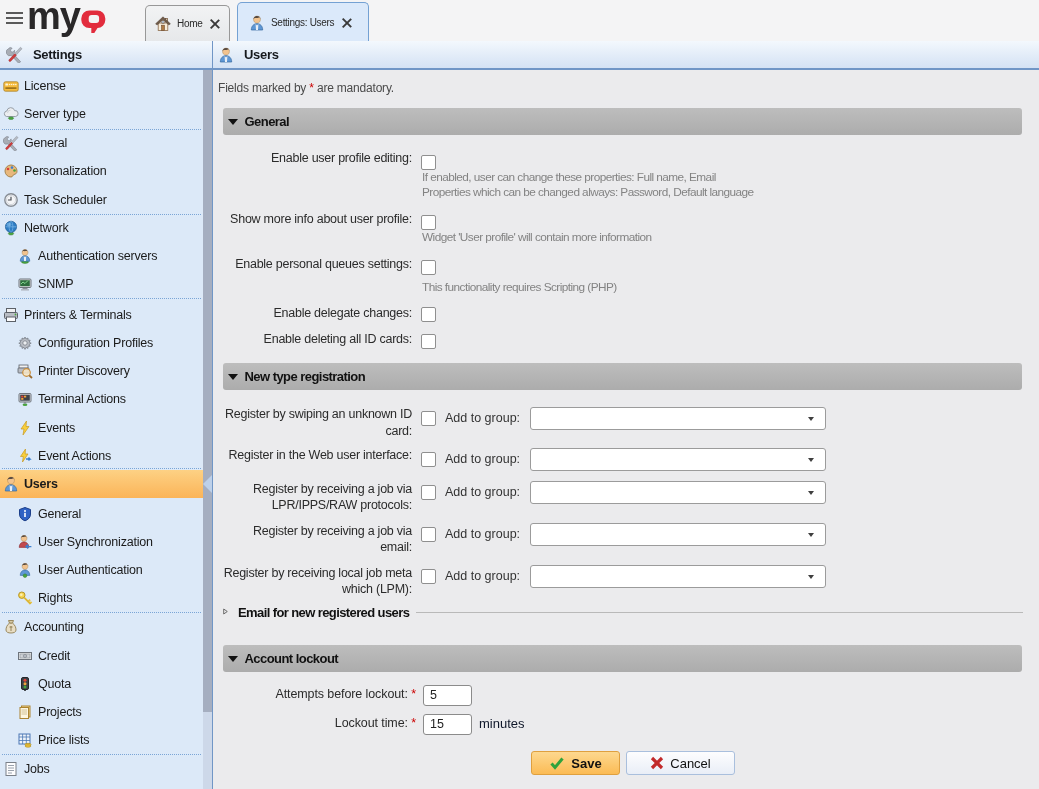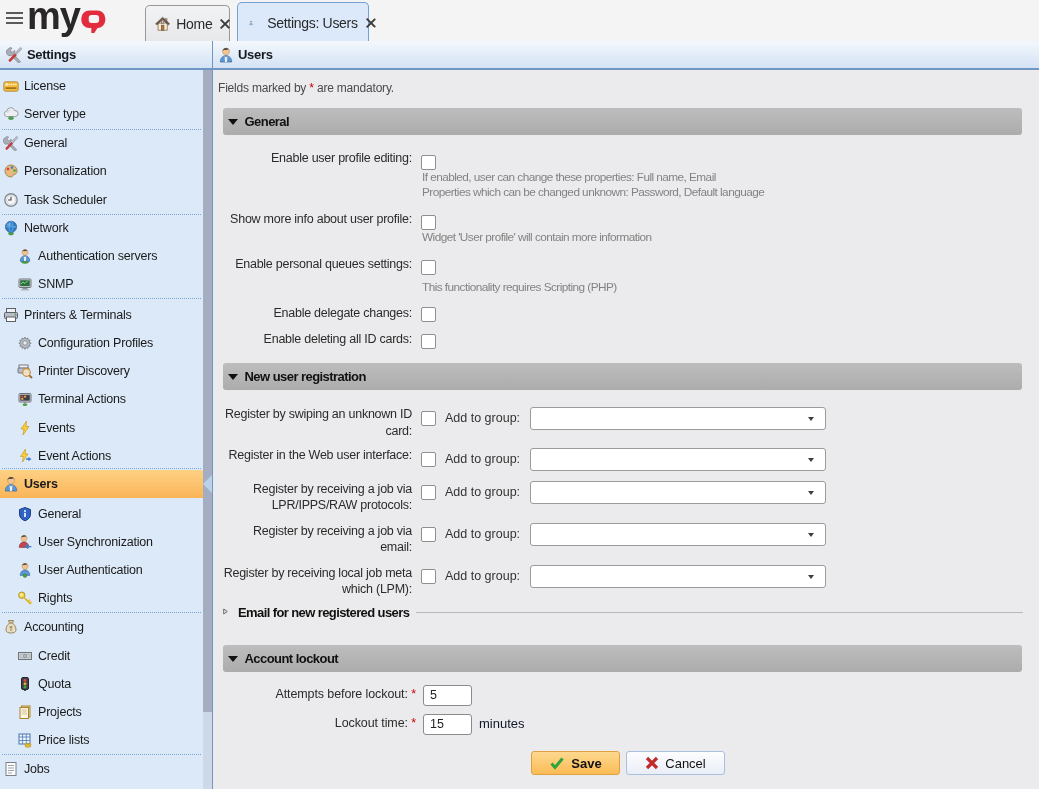--- a/index.html
+++ b/index.html
@@ -9,30 +9,30 @@
 
 
 #topbar { left:0; top:0; width:1039px; height:41px; background:#f4f4f5; }
 #burger { left:6px; top:12px; width:17px; height:13px; }
 #burger div { height:2px; background:#5a5a5a; margin-bottom:3px; }
 #logo { left:28px; top:3px;text-align:right; }
 
 .tab { border-radius:5px 5px 0 0; display:flex; align-items:center; }
 #tab-home { left:145px; top:5px; width:85px; height:36px; background:linear-gradient(#f2f3f4,#e6e8ea); border:1px solid #989898; border-bottom:none; }
 #tab-users { left:237px; top:2px; width:132px; height:40px; background:#dbe9fa; border:1px solid #74a1d3; border-bottom:none; }
-.tab .txt { font-size:14px; letter-spacing:-0.3px; color:#2a2a2a; white-space:nowrap; }
+.tab .txt { font-size:10px; letter-spacing:-0.3px; color:#2a2a2a; white-space:nowrap; }
 .tab .x { margin-left:8px; width:9px; height:9px; position:relative; }
 .tab .x::before, .tab .x::after { content:""; position:absolute; left:4px; top:-1px; width:1.6px; height:12px; background:#3a3a3a; }
 .tab .x::before { transform:rotate(45deg); } .tab .x::after { transform:rotate(-45deg); }
 
 
 .hdr { top:41px; height:29px; background:linear-gradient(#f3f8fd,#d4e2f4); border-bottom:2px solid #7096c6; display:flex; align-items:center; }
 #hdr-side { left:0; width:213px; }
 #hdr-main { left:213px; width:826px; }
-.hdr .t { font-size:13px; font-weight:bold; letter-spacing:-0.3px; color:#16191d; margin-left:4px; }
+.hdr .t { font-size:13px; font-weight:bold; letter-spacing:-0.3px; color:#16191d; margin-left:10px; }
 
 
 #sidebar { left:0; top:70px; width:203px; height:719px; background:#dce9f8; }
 #sscroll { left:203px; top:70px; width:9px; height:719px; background:#cdd8e9; }
 #sthumb { left:203px; top:70px; width:9px; height:642px; background:#a5aec0; }
 #vline { left:212px; top:41px; width:1px; height:748px; background:#7096c6; }
 
 .sitem { position:absolute; height:28px; display:flex; align-items:center; font-size:12.5px; letter-spacing:-0.2px; color:#1a1a1a;justify-content:center; }
 .sitem .ic { width:16px; height:16px; margin-right:5px; flex:none; }
 .sitem.lvl0 { left:3px; }
@@ -55,21 +55,21 @@
 .dd { position:absolute; left:530px; width:296px; height:23px; background:#fff; border:1px solid #9b9b9b; border-radius:3px; }
 .dd .arr { position:absolute; right:11px; top:9.5px; width:0; height:0; border-left:3.8px solid transparent; border-right:3.8px solid transparent; border-top:4.6px solid #3f3f3f; }
 .inp { position:absolute; left:423px; width:49px; height:21px; background:#fff; border:1px solid #8b8b8b; border-radius:3px; font-size:12.5px; color:#222; padding-left:6px; line-height:19px; }
 
 .collapsed { position:absolute; left:224px; font-size:13px; font-weight:bold; letter-spacing:-0.6px; color:#111; }
 .ctri { position:absolute; width:5px; height:7px; }
 .hrule { position:absolute; border-top:1px solid #b9b9b9; }
 
 .btn { position:absolute; height:24px; border-radius:3px; display:flex; align-items:center; justify-content:center; font-size:13px; }
 #btn-save { left:531px; top:751px; width:89px; background:linear-gradient(#fdd88f,#fbbb55); border:1px solid #dfa03f; font-weight:bold; color:#111; }
-#btn-cancel { left:626px; top:751px; width:99px; background:linear-gradient(#fdfdfe,#e9eef7); border:1px solid #a9bfdd; color:#111; }
+#btn-cancel { left:626px; top:751px; width:109px; background:linear-gradient(#fdfdfe,#e9eef7); border:1px solid #a9bfdd; color:#111; }
 </style>
 </head>
 <body>
 <div class="abs" id="topbar"></div>
 <div class="abs" id="burger">
     <div></div>
     <div></div>
     <div></div>
   </div>
 <div class="abs" id="logo">
@@ -92,21 +92,21 @@
   <span class="txt" style="margin-left:6px">Home</span>
     <span class="x"></span>
 </div>
 <div class="abs tab" id="tab-users">
   <svg class="ic" width="16" height="16" viewBox="0 0 16 16" style="margin-left:11px">
     <path d="M8 1.1 c2 0 3.4 1.5 3.4 3.5 c0 2-1.5 3.6-3.4 3.6 c-1.9 0-3.4-1.6-3.4-3.6 c0-2 1.4-3.5 3.4-3.5z" fill="#f2c38e" stroke="#b08a56" stroke-width="0.5"></path>
     <path d="M8 0.9 c-2.1 0-3.6 1.6-3.5 3.6 c0.3-1.2 1-1.7 1.8-1.6 c1.5 0.2 3.4 0.1 4.4-0.9 c0.4 0.5 0.7 1.4 0.8 2.5 c0.4-2-1-3.6-3.5-3.6z" fill="#574a40"></path>
     <path d="M2.3 15 c0-3.9 2.4-6.3 5.7-6.3 s5.7 2.4 5.7 6.3z" fill="#5e97d5" stroke="#35699f" stroke-width="0.7"></path>
     <path d="M6.6 8.9 L8 10.6 L9.4 8.9 L9 14.9 H7z" fill="#e9eff6"></path>
   </svg>
-  <span class="txt" style="margin-left:14px">Settings: Users</span>
+  <span class="txt" style="margin-left:6px">Settings: Users</span>
     <span class="x"></span>
 </div>
 
 <div class="abs hdr" id="hdr-side">
   <svg class="ic" width="17" height="17" viewBox="0 0 16 16" style="margin-left:6px">
     <path d="M2.2 2.6 a2.6 2.6 0 0 1 3.6 -0.6 l-1.6 1.8 l0.6 1.6 l1.7 0.3 l1.6 -1.8 a2.6 2.6 0 0 1 -1.3 3.4 l7 7.5 l-1.8 1.6 l-7 -7.5 a2.6 2.6 0 0 1 -2.8 -6.3z" fill="#a8adb5" stroke="#777d86" stroke-width="0.5"></path>
       <path d="M13.6 1.2 l1.5 1.4 l-5.5 5.9 l-1.5 -1.4z" fill="#b5bac2" stroke="#80868f" stroke-width="0.4"></path>
       <path d="M8.3 7.3 l1.4 1.3 l-5.3 5.7 a1 1 0 0 1 -1.5 -1.3z" fill="#d33b3b" stroke="#9c2626" stroke-width="0.5"></path>
   </svg>
   <span class="t">Settings</span>
@@ -358,31 +358,31 @@
 
 <div class="abs" id="content"></div>
 <div class="note">Fields marked by <b>*</b> are mandatory.</div>
 
 <div class="secbar" style="top:108px">
     <div class="tri"></div>
     <span class="t">General</span>
   </div>
 <div class="secbar" style="top:363px">
     <div class="tri"></div>
-    <span class="t">New user registration</span>
+    <span class="t">New type registration</span>
   </div>
 <div class="secbar" style="top:645px">
     <div class="tri"></div>
     <span class="t">Account lockout</span>
   </div>
 
 <div class="flabel" style="top:150px">Enable user profile editing:</div>
 <div class="cb" style="top:155px"></div>
 <div class="help" style="top:170px">If enabled, user can change these properties: Full name, Email</div>
-<div class="help" style="top:184.5px">Properties which can be changed unknown: Password, Default language</div>
+<div class="help" style="top:184.5px">Properties which can be changed always: Password, Default language</div>
 
 <div class="flabel" style="top:211px">Show more info about user profile:</div>
 <div class="cb" style="top:214.5px"></div>
 <div class="help" style="top:230px">Widget 'User profile' will contain more information</div>
 
 <div class="flabel" style="top:256px">Enable personal queues settings:</div>
 <div class="cb" style="top:259.5px"></div>
 <div class="help" style="top:280px">This functionality requires Scripting (PHP)</div>
 
 <div class="flabel" style="top:305px">Enable delegate changes:</div>

